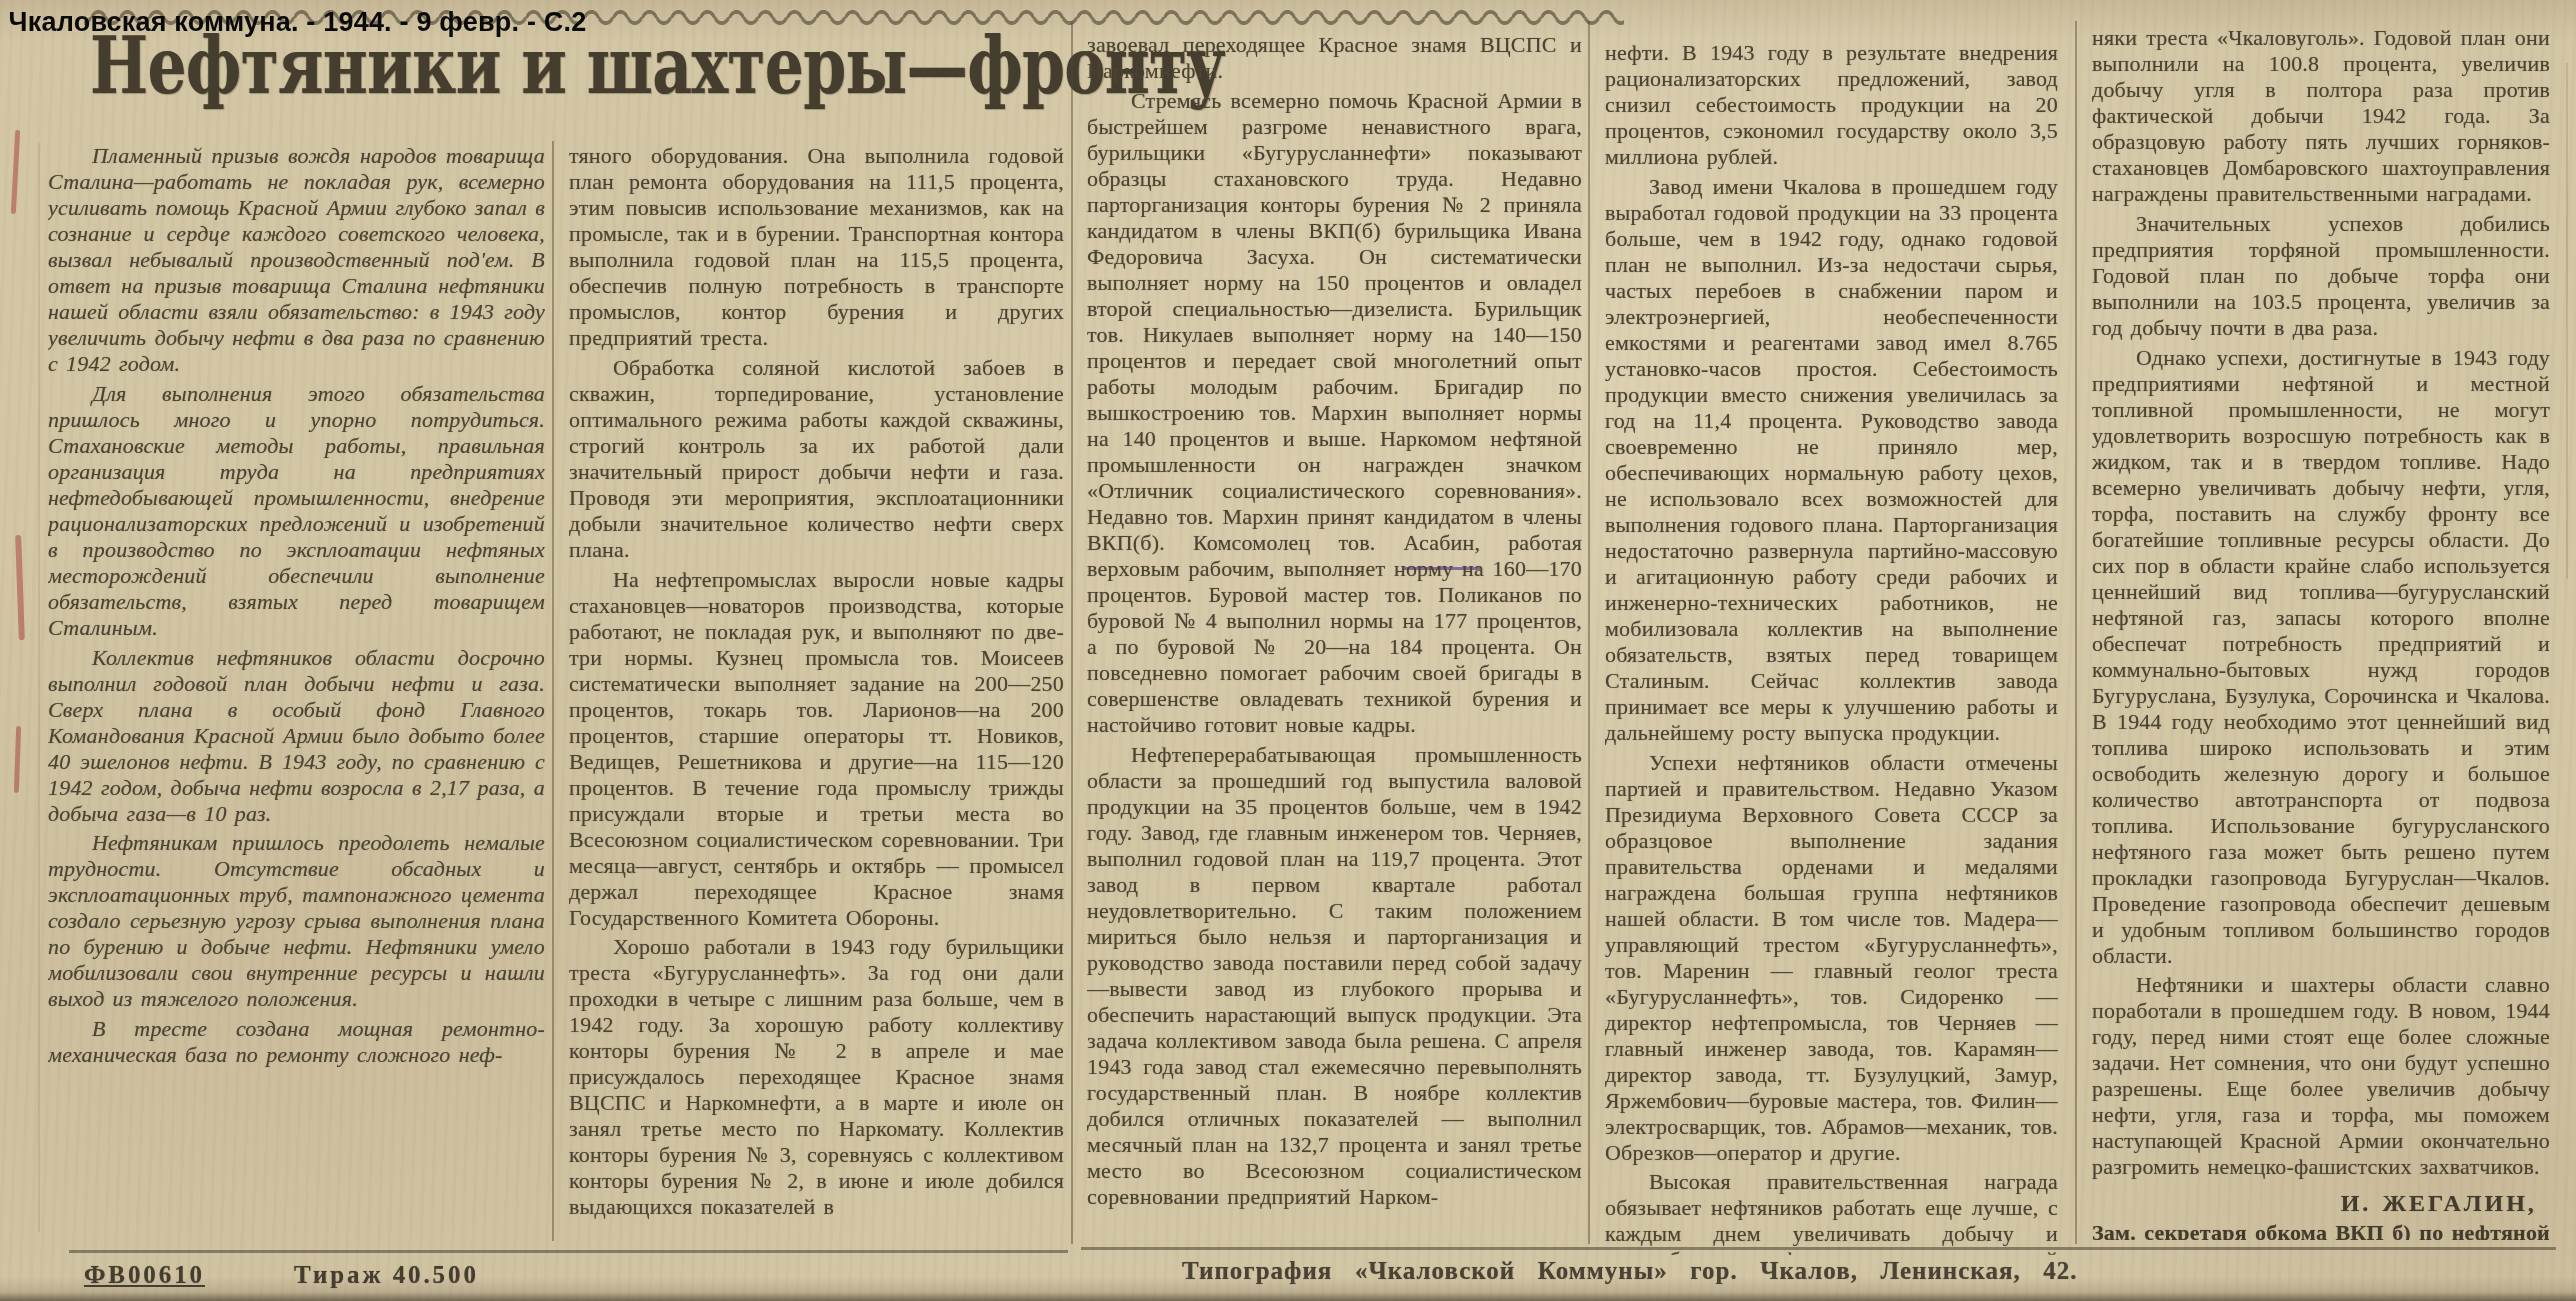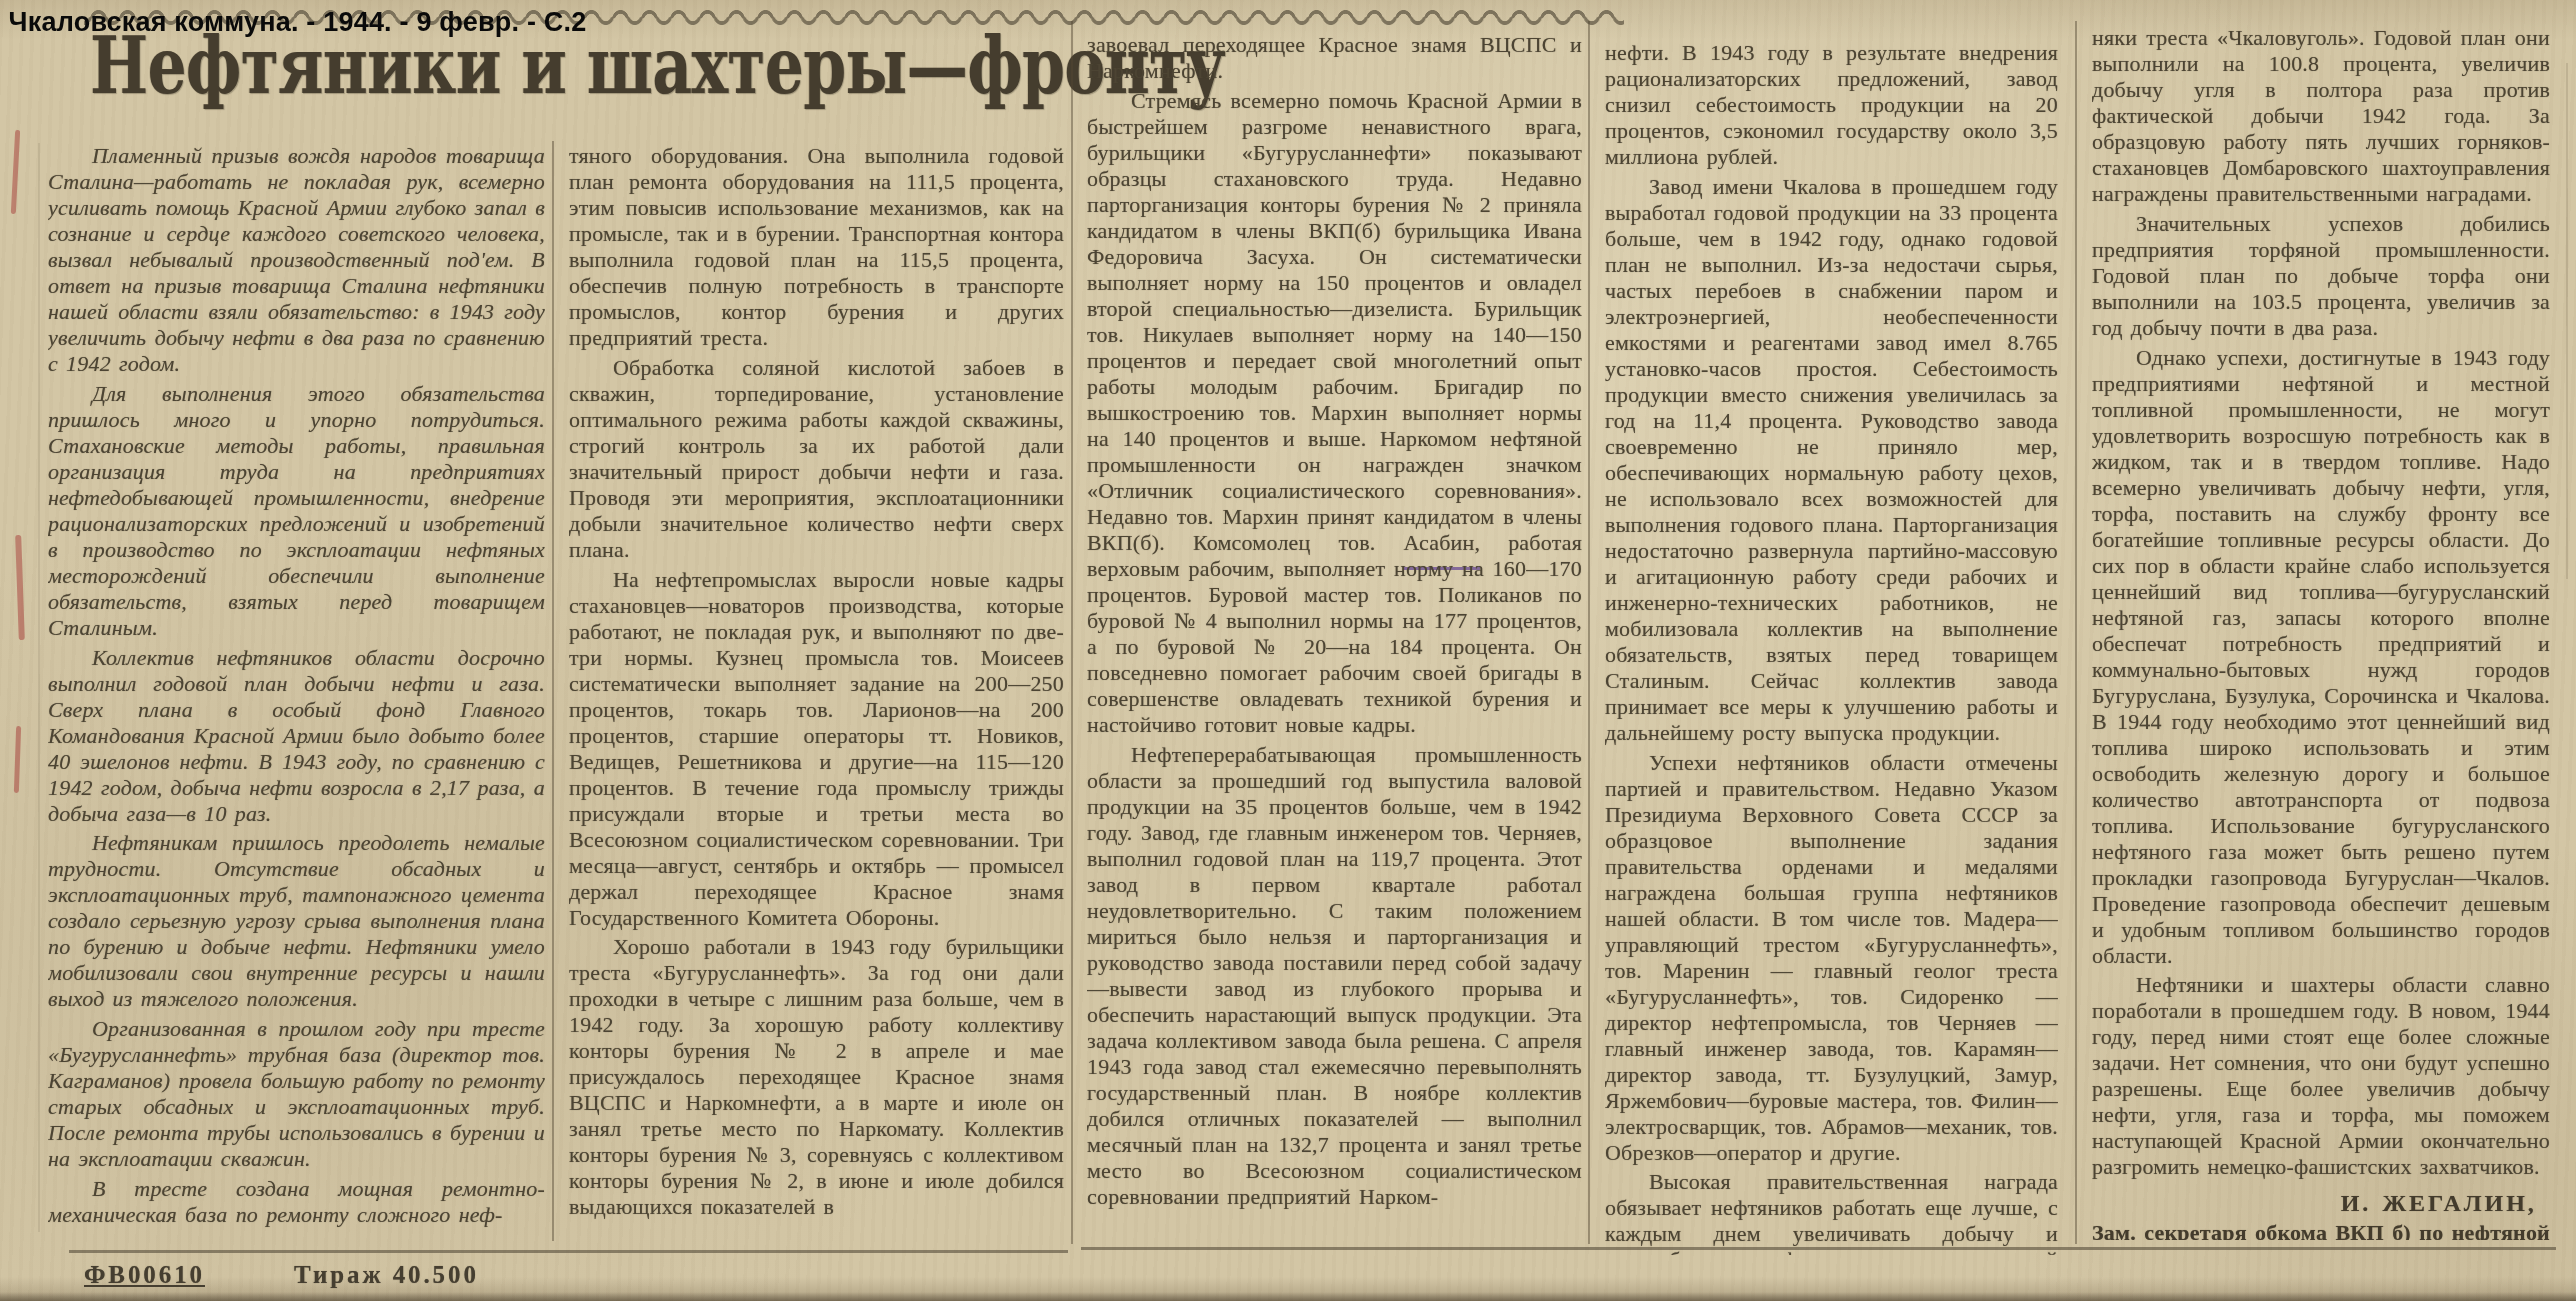--- a/index.html
+++ b/index.html
@@ -91,21 +91,20 @@
 
   <div class="red-mark" style="left:13.4px; top:130px; width:4.8px; height:84px; transform:rotate(3deg);"></div>
   <div class="red-mark" style="left:17px; top:535px; width:5.7px; height:105px; transform:rotate(-2deg);"></div>
   <div class="red-mark" style="left:15.3px; top:726px; width:4.8px; height:67px; transform:rotate(2deg);"></div>
 
   <div class="col" style="left:48px; top:143px; width:497px; height:1096px;font-style:italic;">
     <p>Пламенный призыв вождя народов товарища Сталина—работать не покладая рук, всемерно усиливать помощь Красной Армии глубоко запал в сознание и сердце каждого советского человека, вызвал небывалый производственный под'ем. В ответ на призыв товарища Сталина нефтяники нашей области взяли обязательство: в 1943 году увеличить добычу нефти в два раза по сравнению с 1942 годом.</p>
     <p>Для выполнения этого обязательства пришлось много и упорно потрудиться. Стахановские методы работы, правильная организация труда на предприятиях нефтедобывающей промышленности, внедрение рационализаторских предложений и изобретений в производство по эксплоатации нефтяных месторождений обеспечили выполнение обязательств, взятых перед товарищем Сталиным.</p>
     <p>Коллектив нефтяников области досрочно выполнил годовой план добычи нефти и газа. Сверх плана в особый фонд Главного Командования Красной Армии было добыто более 40 эшелонов нефти. В 1943 году, по сравнению с 1942 годом, добыча нефти возросла в 2,17 раза, а добыча газа—в 10 раз.</p>
     <p>Нефтяникам пришлось преодолеть немалые трудности. Отсутствие обсадных и эксплоатационных труб, тампонажного цемента создало серьезную угрозу срыва выполнения плана по бурению и добыче нефти. Нефтяники умело мобилизовали свои внутренние ресурсы и нашли выход из тяжелого положения.</p>
-    <p>Организованная в прошлом году при тресте «Бугурусланнефть» трубная база (директор тов. Каграманов) провела большую работу по ремонту старых обсадных и эксплоатационных труб. После ремонта трубы использовались в бурении и на эксплоатации скважин.</p>
     <p>В тресте создана мощная ремонтно-механическая база по ремонту сложного неф-</p>
   </div>
 
   <div class="col" style="left:569px; top:143px; width:495px; height:1096px;">
     <p class="noindent">тяного оборудования. Она выполнила годовой план ремонта оборудования на 111,5 процента, этим повысив использование механизмов, как на промысле, так и в бурении. Транспортная контора выполнила годовой план на 115,5 процента, обеспечив полную потребность в транспорте промыслов, контор бурения и других предприятий треста.</p>
     <p>Обработка соляной кислотой забоев в скважин, торпедирование, установление оптимального режима работы каждой скважины, строгий контроль за их работой дали значительный прирост добычи нефти и газа. Проводя эти мероприятия, эксплоатационники добыли значительное количество нефти сверх плана.</p>
     <p>На нефтепромыслах выросли новые кадры стахановцев—новаторов производства, которые работают, не покладая рук, и выполняют по две-три нормы. Кузнец промысла тов. Моисеев систематически выполняет задание на 200—250 процентов, токарь тов. Ларионов—на 200 процентов, старшие операторы тт. Новиков, Ведищев, Решетникова и другие—на 115—120 процентов. В течение года промыслу трижды присуждали вторые и третьи места во Всесоюзном социалистическом соревновании. Три месяца—август, сентябрь и октябрь — промысел держал переходящее Красное знамя Государственного Комитета Обороны.</p>
     <p>Хорошо работали в 1943 году бурильщики треста «Бугурусланнефть». За год они дали проходки в четыре с лишним раза больше, чем в 1942 году. За хорошую работу коллективу конторы бурения № 2 в апреле и мае присуждалось переходящее Красное знамя ВЦСПС и Наркомнефти, а в марте и июле он занял третье место по Наркомату. Коллектив конторы бурения № 3, соревнуясь с коллективом конторы бурения № 2, в июне и июле добился выдающихся показателей в</p>
   </div>
 
@@ -130,16 +129,17 @@
     <p>Нефтяники и шахтеры области славно поработали в прошедшем году. В новом, 1944 году, перед ними стоят еще более сложные задачи. Нет сомнения, что они будут успешно разрешены. Еще более увеличив добычу нефти, угля, газа и торфа, мы поможем наступающей Красной Армии окончательно разгромить немецко-фашистских захватчиков.</p>
     <div class="sig-name">И. ЖЕГАЛИН,</div>
     <p class="sig-title noindent">Зам. секретаря обкома ВКП б) по нефтяной и местной топливной промышленности.</p>
   </div>
 
   <div class="hrule" style="left:69px; top:1250px; width:999px;"></div>
   <div class="hrule" style="left:1081px; top:1247px; width:1475px;"></div>
 
   <div class="footer-code">ФВ00610</div>
   <div class="footer-tirazh">Тираж 40.500</div>
+  <div class="footer-printer">Типография «Чкаловской Коммуны» гор. Чкалов, Ленинская, 42.</div>
 
   <div class="edge-bottom"></div>
 </div>
 
 
 </body></html>

